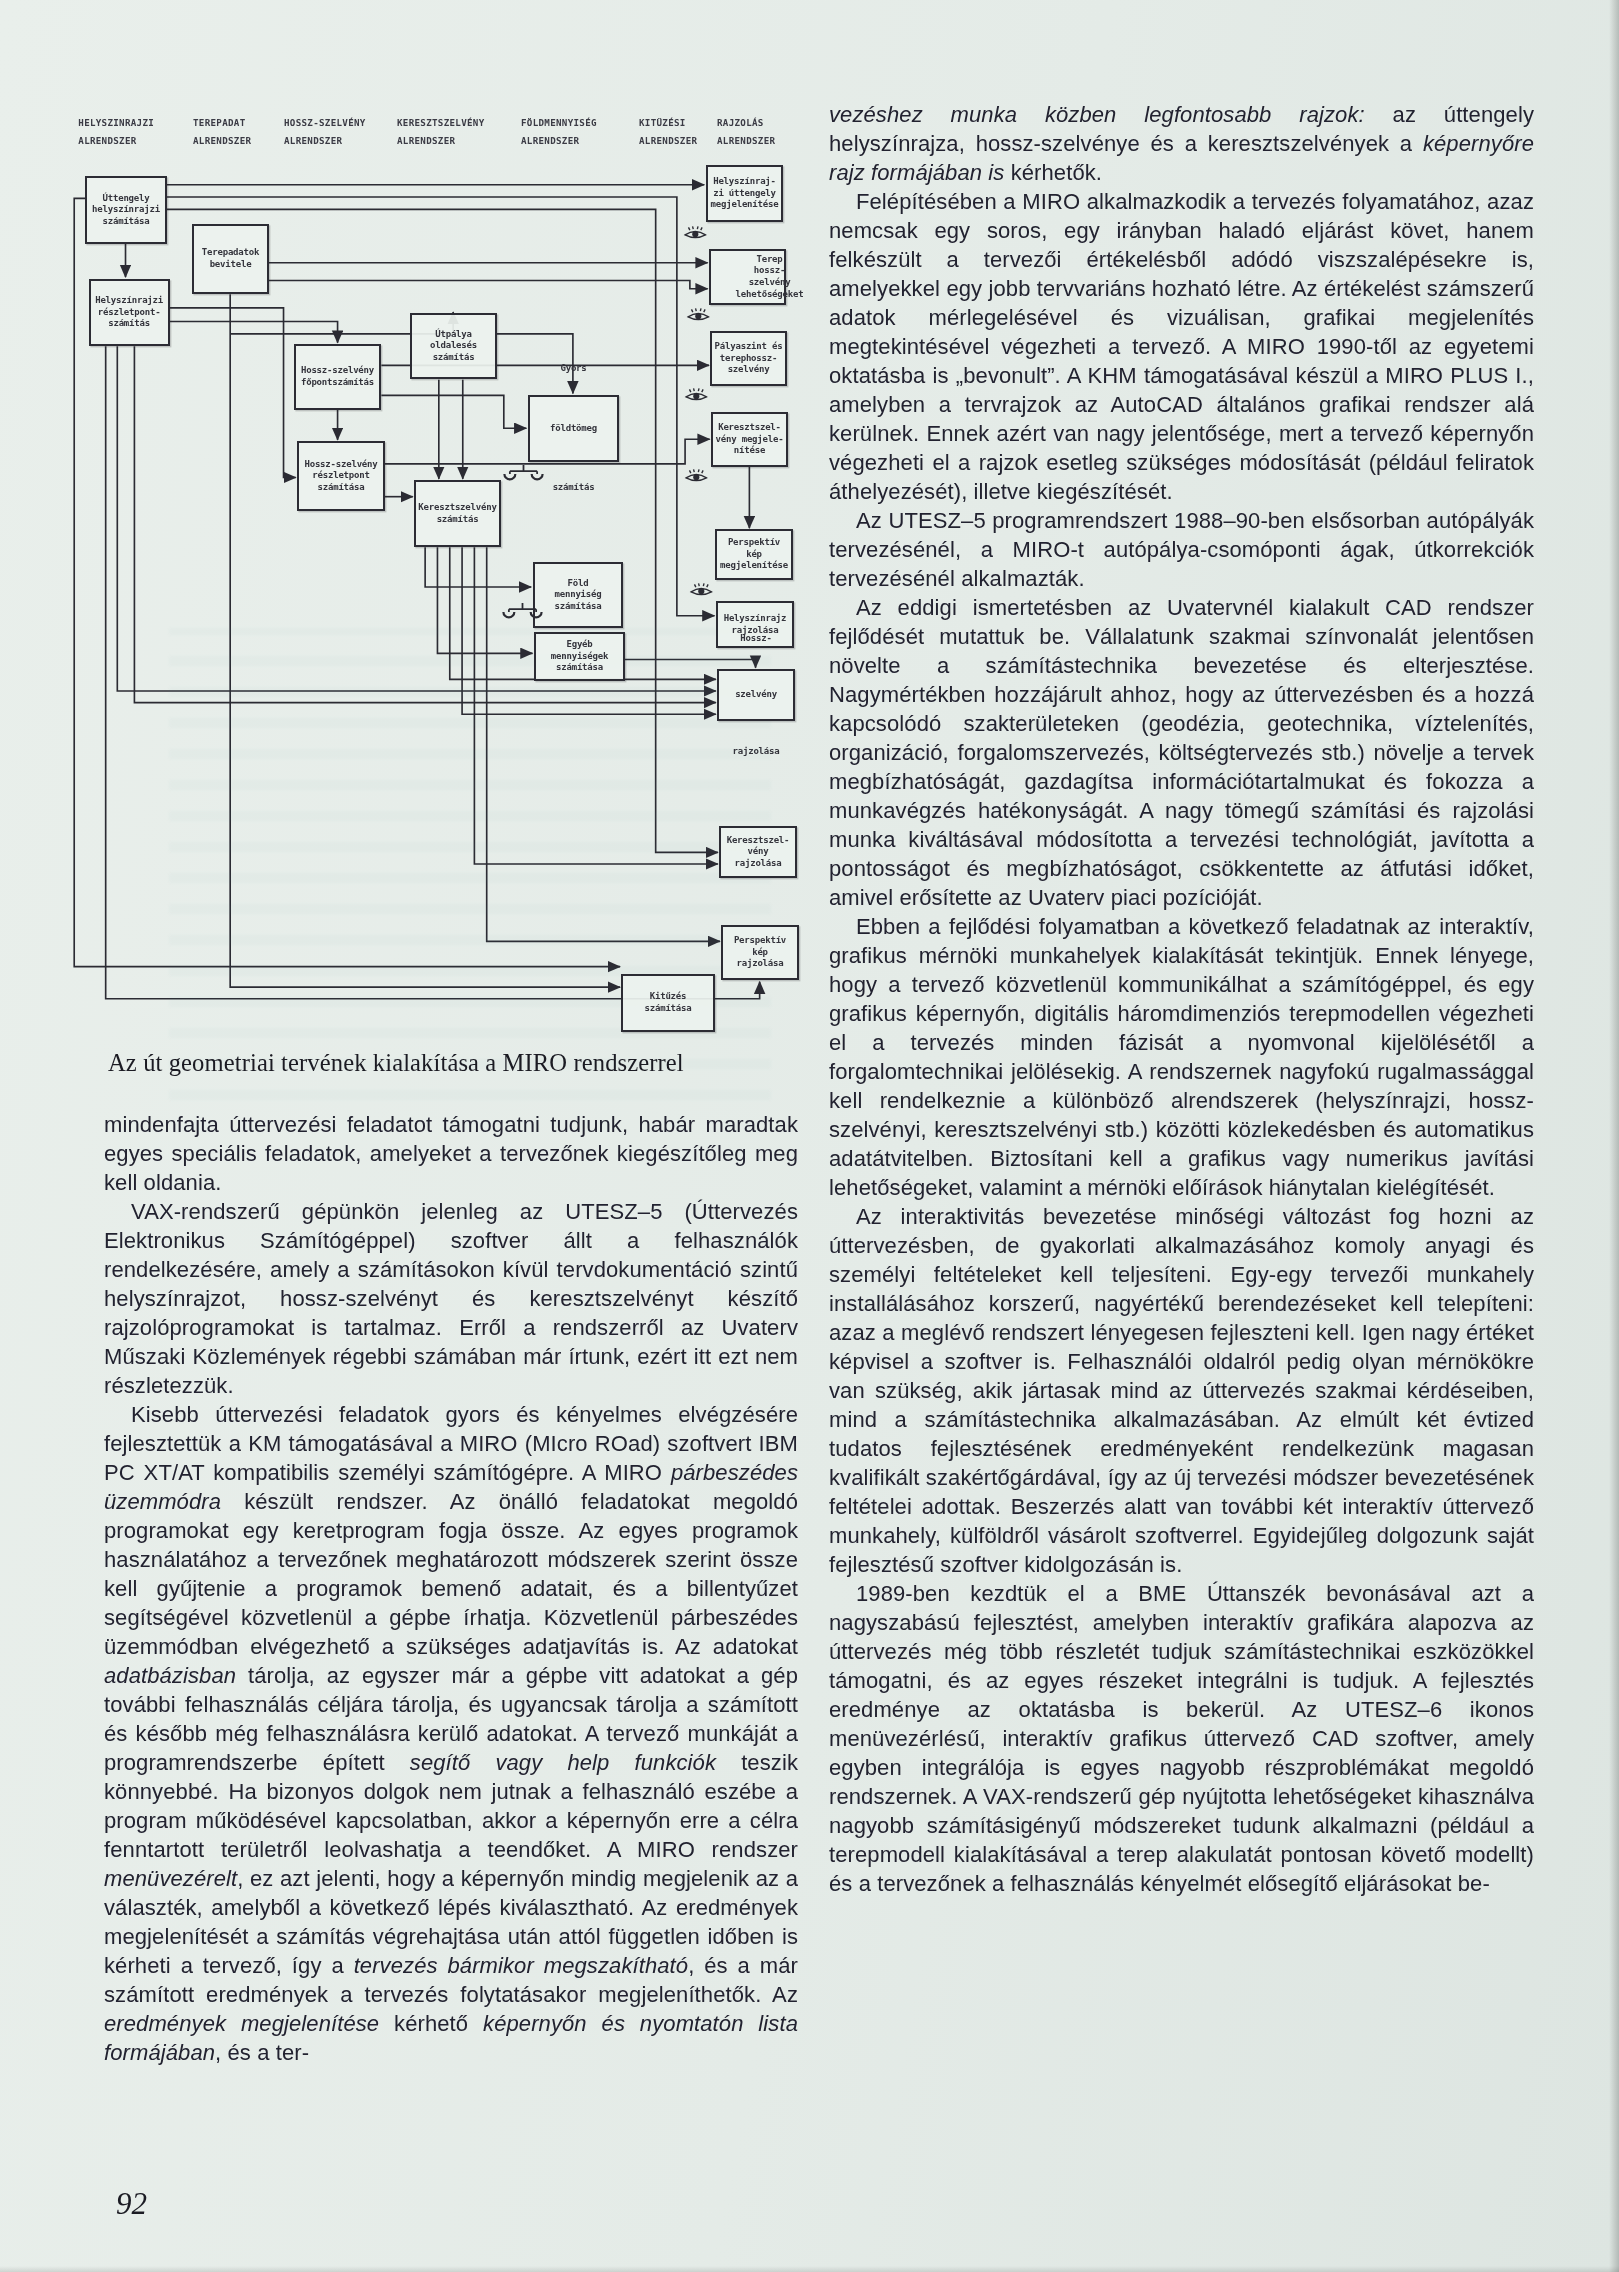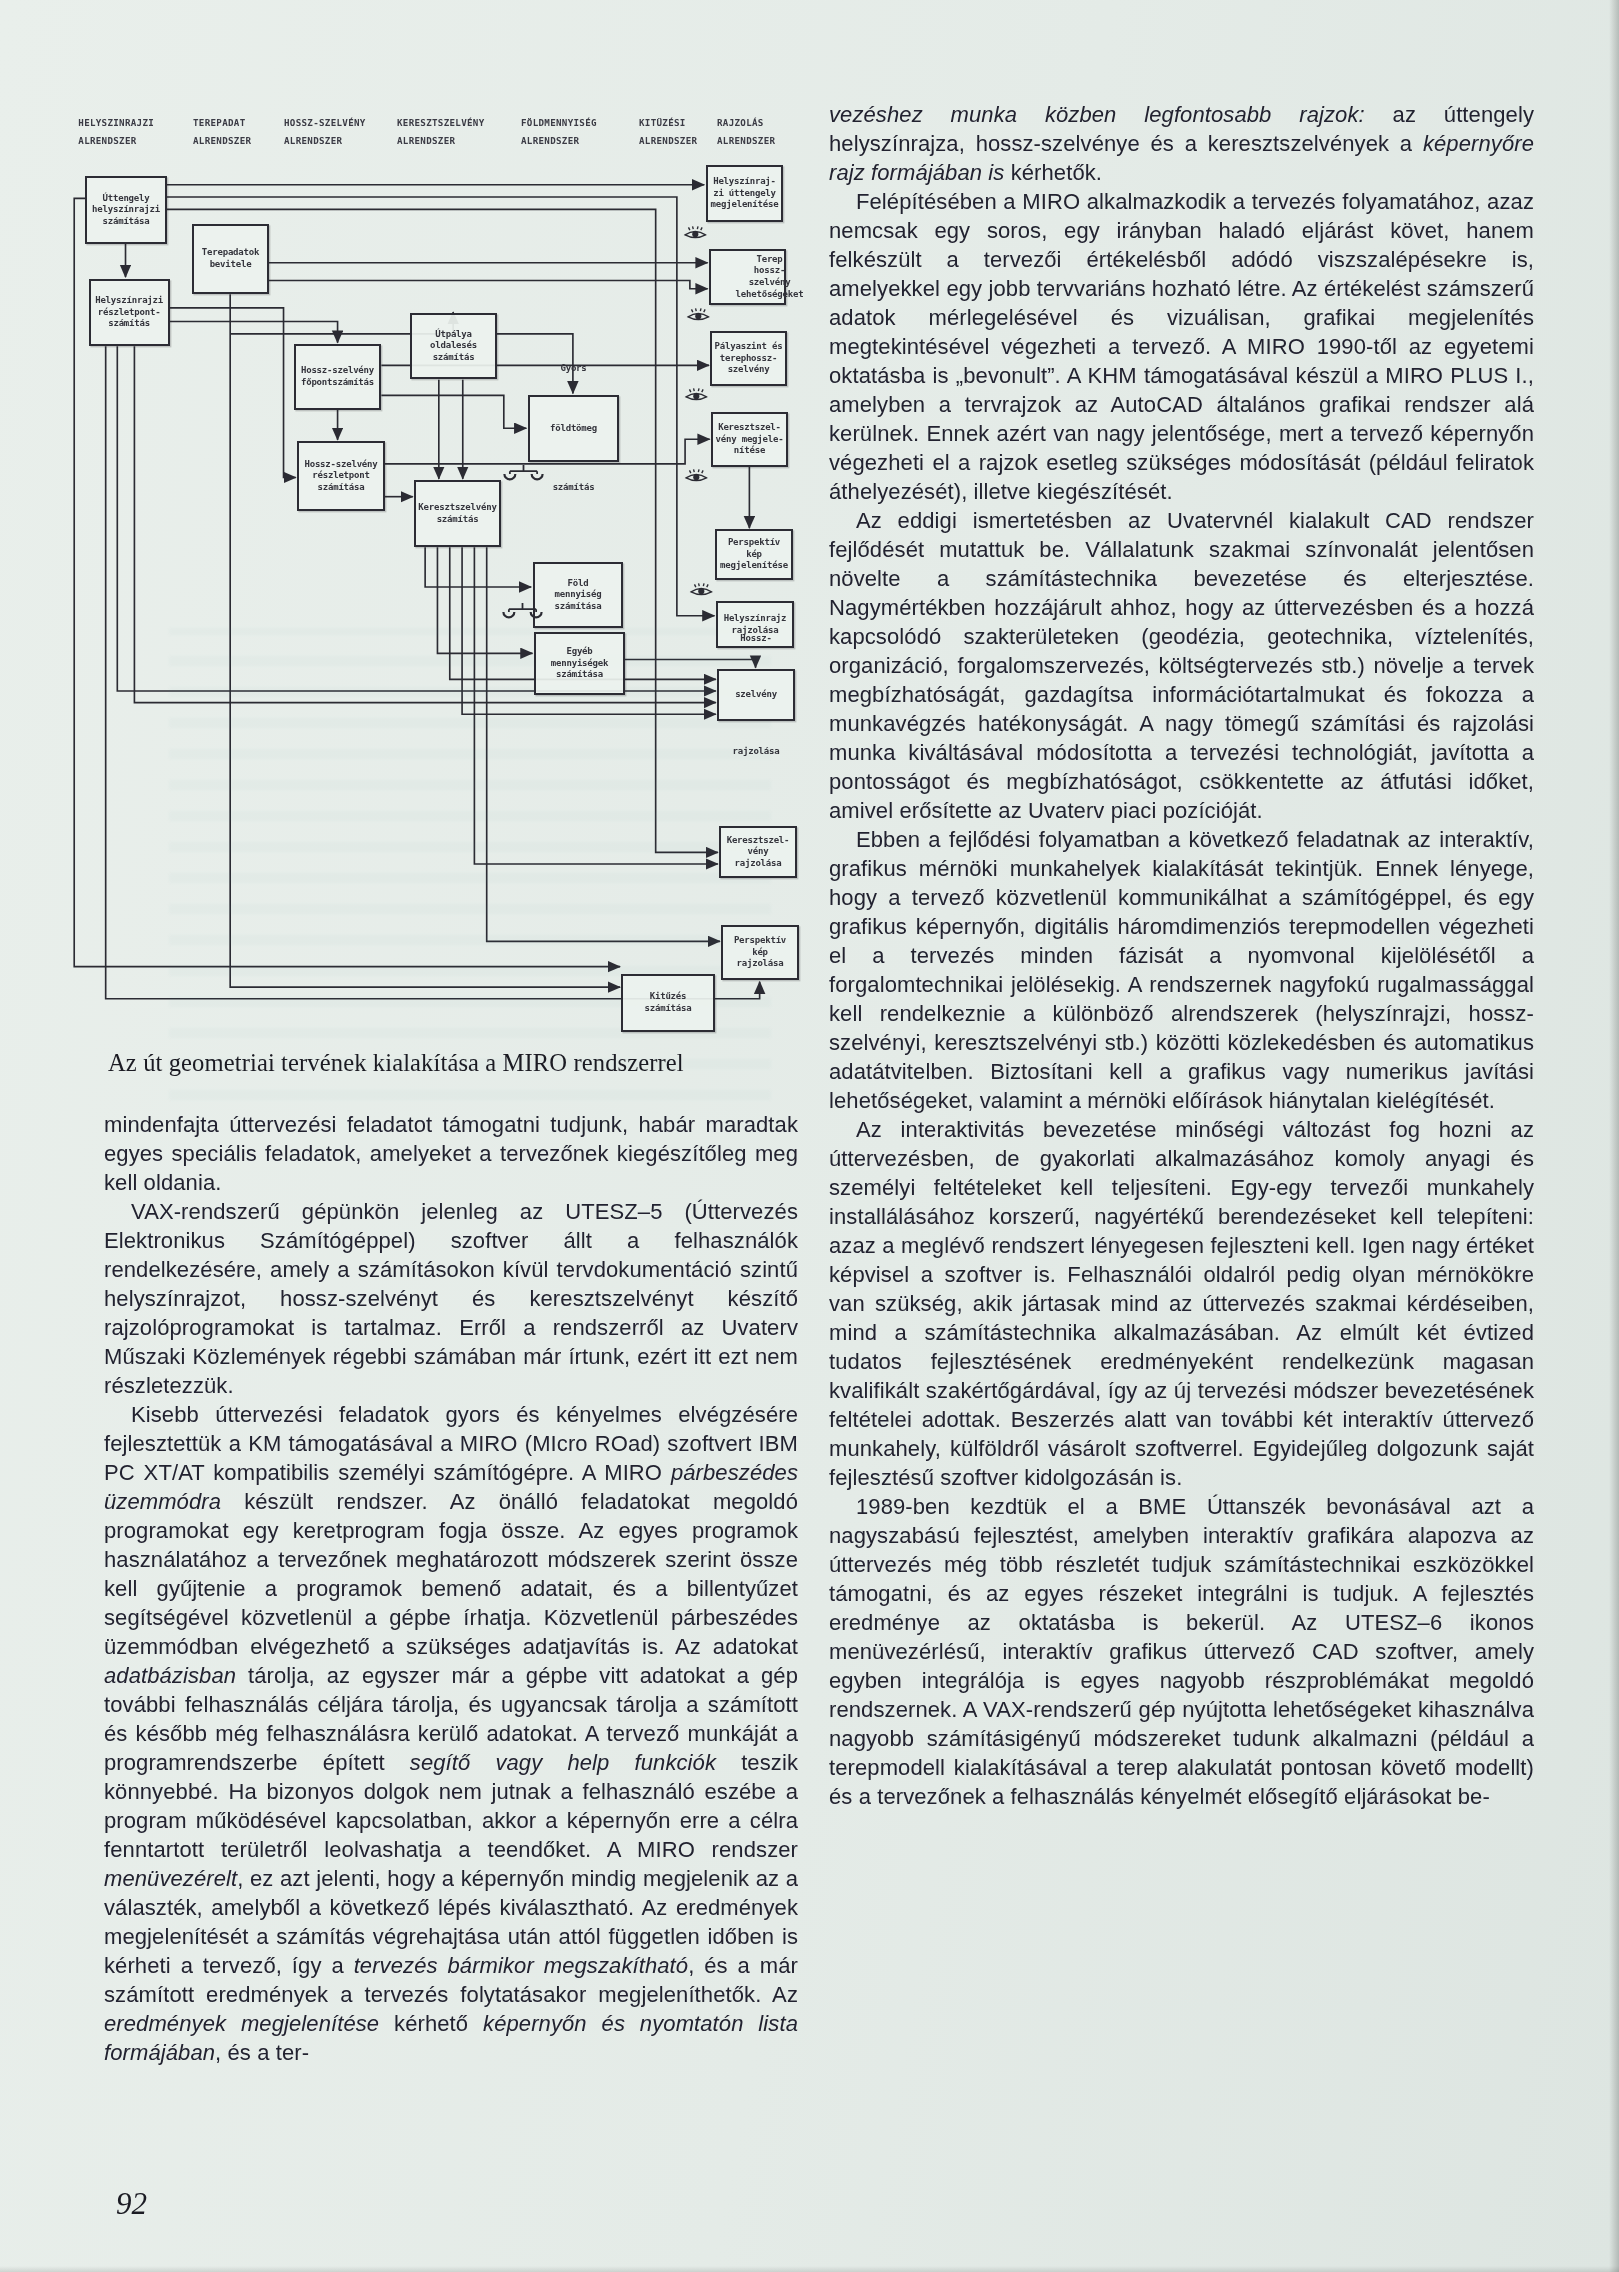--- a/index.html
+++ b/index.html
@@ -150,21 +150,21 @@
         </div>
         <div class="dg-box" style="left: 348px; top: 372px; width: 87px; height: 67px;">
           <div>Keresztszelvény</div>
           <div>számítás</div>
         </div>
         <div class="dg-box" style="left: 467px; top: 454px; width: 90px; height: 66px;">
           <div>Föld</div>
           <div>mennyiség</div>
           <div>számítása</div>
         </div>
-        <div class="dg-box" style="left: 468px; top: 524px; width: 91px; height: 63px;">
+        <div class="dg-box" style="left: 468px; top: 524px; width: 91px; height: 49px;">
           <div>Egyéb</div>
           <div>mennyiségek</div>
           <div>számítása</div>
         </div>
         <div class="dg-box" style="left: 555px; top: 866px; width: 94px; height: 58px;">
           <div>Kitűzés</div>
           <div>számítása</div>
         </div>
         <div class="dg-box" style="left: 640px; top: 57px; width: 77px; height: 57px;">
           <div>Helyszínraj-</div>
@@ -253,20 +253,21 @@
   <div class="caption">Az út geometriai tervének kialakítása a MIRO rendszerrel</div>
 
   <div class="col col-left" id="col-left">
       <p><span>mindenfajta úttervezési feladatot támogatni tudjunk, habár maradtak egyes speciális feladatok, amelyeket a tervezőnek kiegészítőleg meg kell oldania.</span></p>
       <p class="ind"><span>VAX-rendszerű gépünkön jelenleg az UTESZ–5 (Úttervezés Elektronikus Számítógéppel) szoftver állt a felhasználók rendelkezésére, amely a számításokon kívül tervdokumentáció szintű helyszínrajzot, hossz-szelvényt és keresztszelvényt készítő rajzolóprogramokat is tartalmaz. Erről a rendszerről az Uvaterv Műszaki Közlemények régebbi számában már írtunk, ezért itt ezt nem részletezzük.</span></p>
       <p class="ind"><span>Kisebb úttervezési feladatok gyors és kényelmes elvégzésére fejlesztettük a KM támogatásával a MIRO (MIcro ROad) szoftvert IBM PC XT/AT kompatibilis személyi számítógépre. A MIRO </span><span class="it">párbeszédes üzemmódra</span><span> készült rendszer. Az önálló feladatokat megoldó programokat egy keretprogram fogja össze. Az egyes programok használatához a tervezőnek meghatározott módszerek szerint össze kell gyűjtenie a programok bemenő adatait, és a billentyűzet segítségével közvetlenül a gépbe írhatja. Közvetlenül párbeszédes üzemmódban elvégezhető a szükséges adatjavítás is. Az adatokat </span><span class="it">adatbázisban</span><span> tárolja, az egyszer már a gépbe vitt adatokat a gép további felhasználás céljára tárolja, és ugyancsak tárolja a számított és később még felhasználásra kerülő adatokat. A tervező munkáját a programrendszerbe épített </span><span class="it">segítő vagy help funkciók</span><span> teszik könnyebbé. Ha bizonyos dolgok nem jutnak a felhasználó eszébe a program működésével kapcsolatban, akkor a képernyőn erre a célra fenntartott területről leolvashatja a teendőket. A MIRO rendszer </span><span class="it">menüvezérelt</span><span>, ez azt jelenti, hogy a képernyőn mindig megjelenik az a választék, amelyből a következő lépés kiválasztható. Az eredmények megjelenítését a számítás végrehajtása után attól független időben is kérheti a tervező, így a </span><span class="it">tervezés bármikor megszakítható</span><span>, és a már számított eredmények a tervezés folytatásakor megjeleníthetők. Az </span><span class="it">eredmények megjelenítése</span><span> kérhető </span><span class="it">képernyőn és nyomtatón lista formájában</span><span>, és a ter-</span></p>
     </div>
   <div class="col col-right" id="col-right">
       <p><span class="it">vezéshez munka közben legfontosabb rajzok:</span><span> az úttengely helyszínrajza, hossz-szelvénye és a keresztszelvények a </span><span class="it">képernyőre rajz formájában is</span><span> kérhetők.</span></p>
       <p class="ind"><span>Felépítésében a MIRO alkalmazkodik a tervezés folyamatához, azaz nemcsak egy soros, egy irányban haladó eljárást követ, hanem felkészült a tervezői értékelésből adódó viszszalépésekre is, amelyekkel egy jobb tervvariáns hozható létre. Az értékelést számszerű adatok mérlegelésével és vizuálisan, grafikai megjelenítés megtekintésével végezheti a tervező. A MIRO 1990-től az egyetemi oktatásba is „bevonult”. A KHM támogatásával készül a MIRO PLUS I., amelyben a tervrajzok az AutoCAD általános grafikai rendszer alá kerülnek. Ennek azért van nagy jelentősége, mert a tervező képernyőn végezheti el a rajzok esetleg szükséges módosítását (például feliratok áthelyezését), illetve kiegészítését.</span></p>
+      <p class="ind"><span>Az UTESZ–5 programrendszert 1988–90-ben elsősorban autópályák tervezésénél, a MIRO-t autópálya-csomóponti ágak, útkorrekciók tervezésénél alkalmazták.</span></p>
       <p class="ind"><span>Az eddigi ismertetésben az Uvatervnél kialakult CAD rendszer fejlődését mutattuk be. Vállalatunk szakmai színvonalát jelentősen növelte a számítástechnika bevezetése és elterjesztése. Nagymértékben hozzájárult ahhoz, hogy az úttervezésben és a hozzá kapcsolódó szakterületeken (geodézia, geotechnika, víztelenítés, organizáció, forgalomszervezés, költségtervezés stb.) növelje a tervek megbízhatóságát, gazdagítsa információtartalmukat és fokozza a munkavégzés hatékonyságát. A nagy tömegű számítási és rajzolási munka kiváltásával módosította a tervezési technológiát, javította a pontosságot és megbízhatóságot, csökkentette az átfutási időket, amivel erősítette az Uvaterv piaci pozícióját.</span></p>
       <p class="ind"><span>Ebben a fejlődési folyamatban a következő feladatnak az interaktív, grafikus mérnöki munkahelyek kialakítását tekintjük. Ennek lényege, hogy a tervező közvetlenül kommunikálhat a számítógéppel, és egy grafikus képernyőn, digitális háromdimenziós terepmodellen végezheti el a tervezés minden fázisát a nyomvonal kijelölésétől a forgalomtechnikai jelölésekig. A rendszernek nagyfokú rugalmassággal kell rendelkeznie a különböző alrendszerek (helyszínrajzi, hossz-szelvényi, keresztszelvényi stb.) közötti közlekedésben és automatikus adatátvitelben. Biztosítani kell a grafikus vagy numerikus javítási lehetőségeket, valamint a mérnöki előírások hiánytalan kielégítését.</span></p>
       <p class="ind"><span>Az interaktivitás bevezetése minőségi változást fog hozni az úttervezésben, de gyakorlati alkalmazásához komoly anyagi és személyi feltételeket kell teljesíteni. Egy-egy tervezői munkahely installálásához korszerű, nagyértékű berendezéseket kell telepíteni: azaz a meglévő rendszert lényegesen fejleszteni kell. Igen nagy értéket képvisel a szoftver is. Felhasználói oldalról pedig olyan mérnökökre van szükség, akik jártasak mind az úttervezés szakmai kérdéseiben, mind a számítástechnika alkalmazásában. Az elmúlt két évtized tudatos fejlesztésének eredményeként rendelkezünk magasan kvalifikált szakértőgárdával, így az új tervezési módszer bevezetésének feltételei adottak. Beszerzés alatt van további két interaktív úttervező munkahely, külföldről vásárolt szoftverrel. Egyidejűleg dolgozunk saját fejlesztésű szoftver kidolgozásán is.</span></p>
       <p class="ind"><span>1989-ben kezdtük el a BME Úttanszék bevonásával azt a nagyszabású fejlesztést, amelyben interaktív grafikára alapozva az úttervezés még több részletét tudjuk számítástechnikai eszközökkel támogatni, és az egyes részeket integrálni is tudjuk. A fejlesztés eredménye az oktatásba is bekerül. Az UTESZ–6 ikonos menüvezérlésű, interaktív grafikus úttervező CAD szoftver, amely egyben integrálója is egyes nagyobb részproblémákat megoldó rendszernek. A VAX-rendszerű gép nyújtotta lehetőségeket kihasználva nagyobb számításigényű módszereket tudunk alkalmazni (például a terepmodell kialakításával a terep alakulatát pontosan követő modellt) és a tervezőnek a felhasználás kényelmét elősegítő eljárásokat be-</span></p>
     </div>
 
   <div class="pagenum">92</div>
 
 </div>
 

